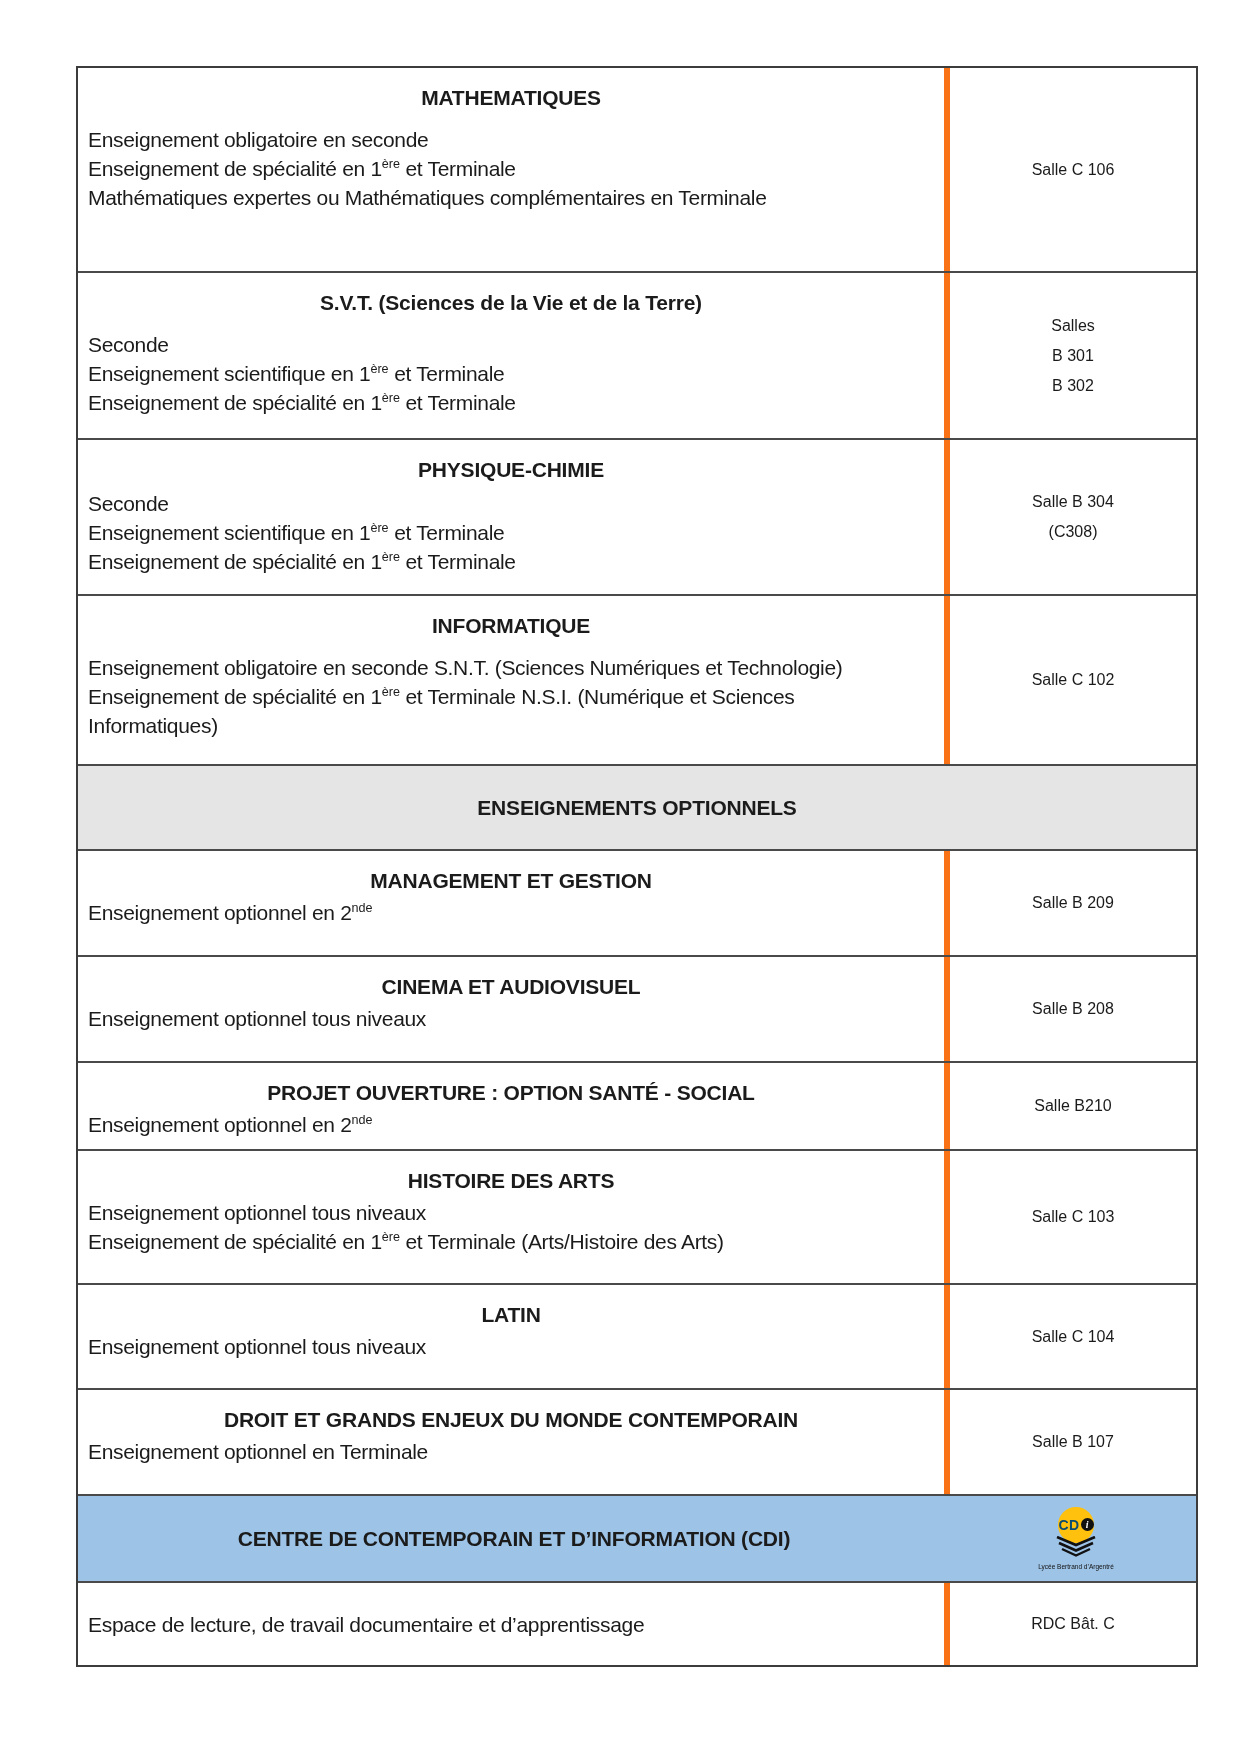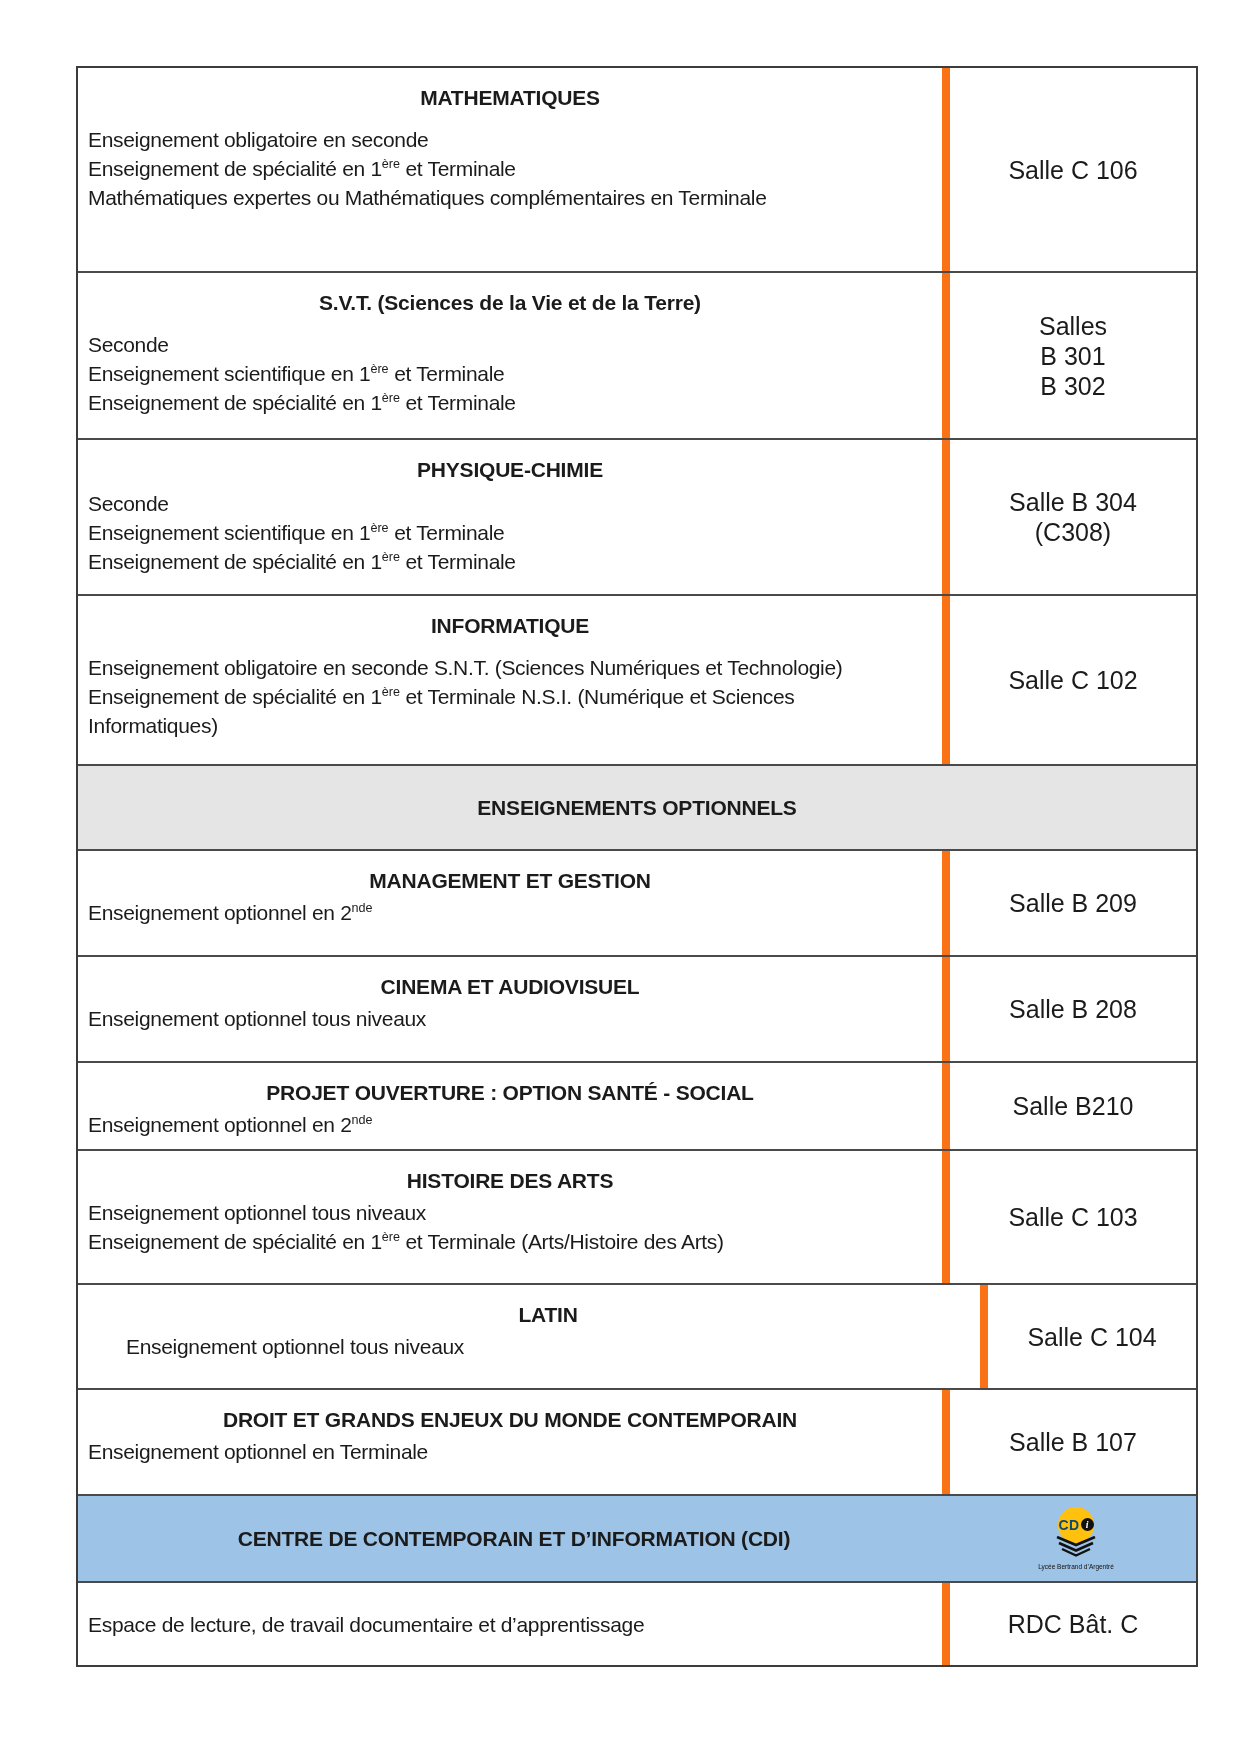--- a/index.html
+++ b/index.html
@@ -20,34 +20,34 @@
     box-sizing:border-box;
     display:flex;
     border-bottom:2px solid #4a4a4a;
     position:relative;
   }
   .row:last-child{border-bottom:none;}
 
   .cell-left{
     box-sizing:border-box;
     width:872px;
-    border-right:8px solid #f97316;
+    border-right:6px solid #f97316;
     padding:15px 10px 0 10px;
   }
   .cell-left.vcenter{
     display:flex;align-items:center;padding-top:0;
   }
   .cell-right{
     flex:1;
     display:flex;flex-direction:column;
     align-items:center;justify-content:center;
     text-align:center;
   }
   .room-line{
-    font-size:25px;line-height:30px;white-space:nowrap;
+    font-size:16px;line-height:30px;white-space:nowrap;
   }
 
   .subject-title{
     text-align:center;font-weight:bold;font-size:21px;line-height:29px;
     letter-spacing:-0.01em;white-space:nowrap;
   }
   .line{
     font-size:21px;line-height:29px;letter-spacing:-0.015em;white-space:nowrap;
   }
   .line .sup{
@@ -174,21 +174,21 @@
       <div class="row" style="height: 134px;">
         <div class="cell-left">
           <div class="subject-title">HISTOIRE DES ARTS</div>
           <div class="line" style="margin-top: 3px;"><span>Enseignement optionnel tous niveaux</span></div>
           <div class="line"><span>Enseignement de spécialité en 1</span><span class="sup">ère</span><span> et Terminale (Arts/Histoire des Arts)</span></div>
         </div>
         <div class="cell-right">
           <div class="room-line">Salle C 103</div>
         </div>
       </div>
-      <div class="row" style="height: 105px; padding-left: 38px;">
+      <div class="row" style="height: 105px;">
         <div class="cell-left">
           <div class="subject-title">LATIN</div>
           <div class="line" style="margin-top: 3px;"><span>Enseignement optionnel tous niveaux</span></div>
         </div>
         <div class="cell-right">
           <div class="room-line">Salle C 104</div>
         </div>
       </div>
       <div class="row" style="height: 106px;">
         <div class="cell-left">

